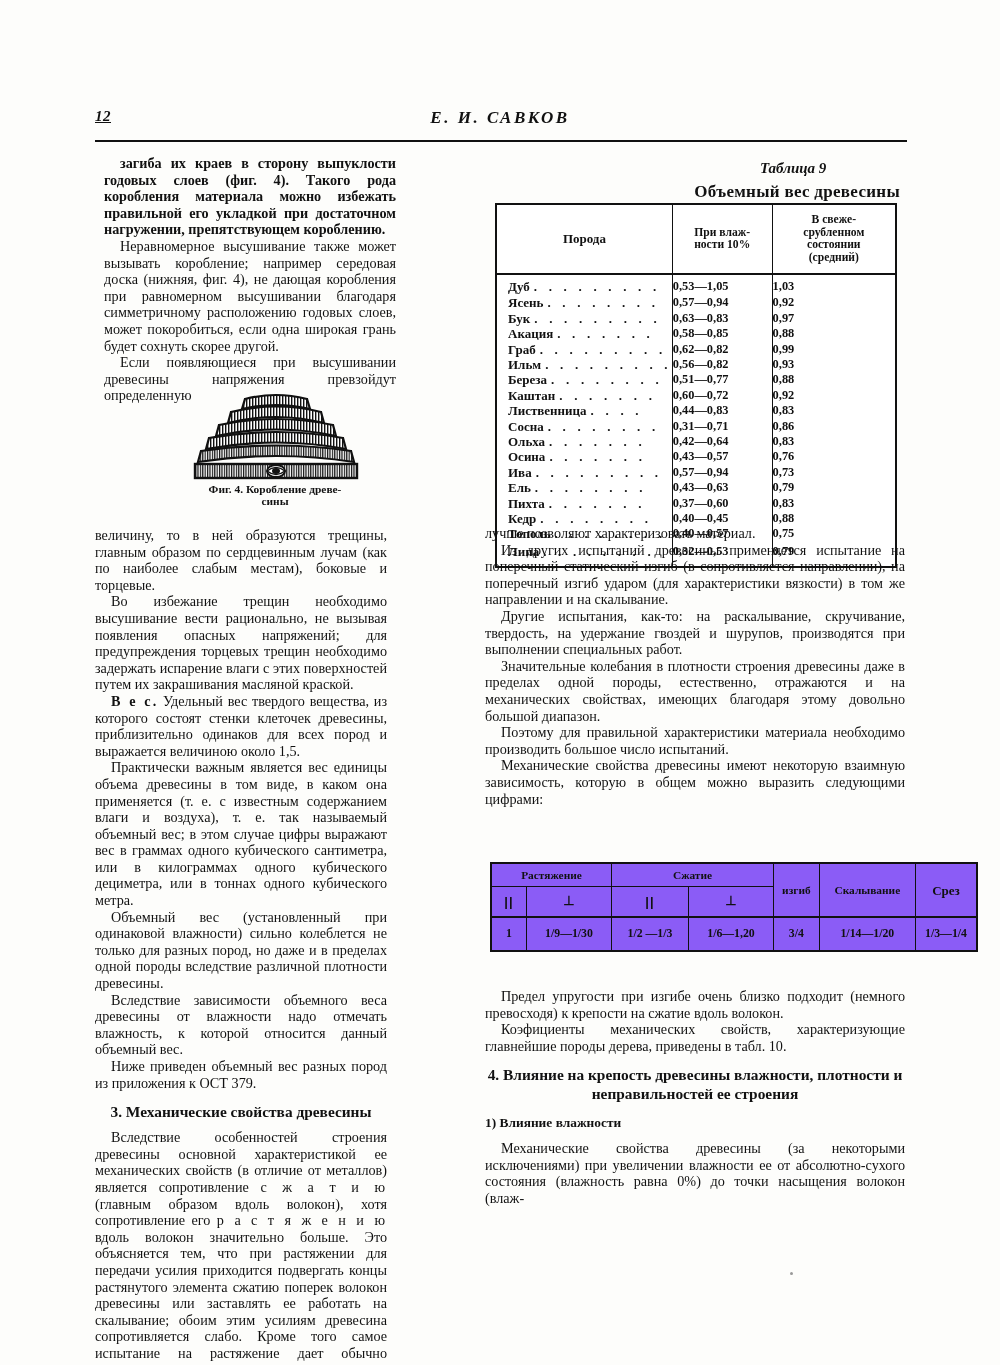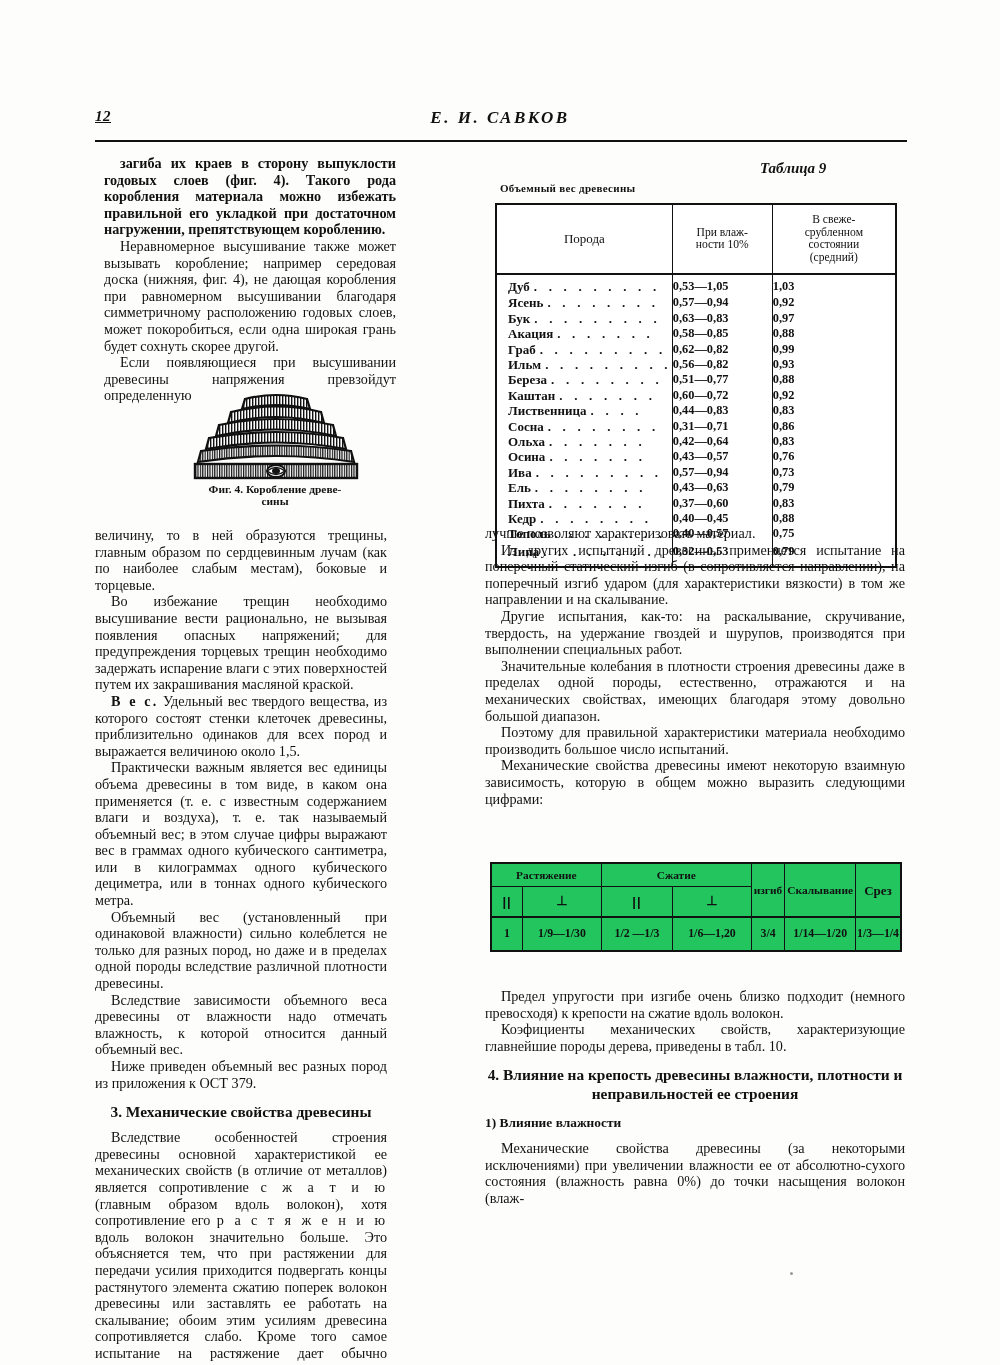--- a/index.html
+++ b/index.html
@@ -52,36 +52,36 @@
 
   .b { font-weight:bold; }
   .sp { letter-spacing:2px; }
 
   
   .tbl-caption-num {
     position:absolute; left:760px; top:160px;
     font-style:italic; font-weight:bold; font-size:15px;
   }
   .tbl-caption-title {
-    position:absolute; left:500px; top:182px; width:410px;
-    text-align:left; font-weight:bold; font-size:11px;
+    position:absolute; left:490px; top:182px; width:410px;
+    text-align:right; font-weight:bold; font-size:17px;
     letter-spacing:.3px;
   }
   .t9 {
     position:absolute; left:495px; top:203px; width:402px;
     border:2.5px solid #111;
     box-sizing:border-box;
     background:#fff;
   }
   .t9 table { border-collapse:collapse; width:100%; }
   .t9 th, .t9 td { font-size:11.6px; }
   .t9 thead th {
     border-bottom:2.5px solid #111;
     padding:9px 2px 9px 2px;
-    font-weight:normal;
+    font-weight:bold;
     line-height:12.6px;
     vertical-align:middle;
     text-align:center;
   }
   .t9 thead th.c1 { width:160px; font-size:13px; }
   .t9 thead th.c2 { width:110px; border-left:1.6px solid #111; }
   .t9 thead th.c3 { width:132px; border-left:1.6px solid #111; }
   .t9 tbody td { padding:0; height:15.4px; line-height:15.4px; }
   .t9 tbody td.n {
     font-weight:bold; font-size:13px; padding-left:11px;
@@ -95,22 +95,22 @@
   }
   .t9 tbody td.v {
     border-left:1.6px solid #111;
     font-weight:bold; font-size:12.4px;
   }
   .t9 tbody tr:first-child td { padding-top:3px; height:17px; }
   .t9 tbody tr:last-child  td { padding-bottom:5px; height:19px; }
 
   
   .t10 {
-    position:absolute; left:490px; top:862px; width:412px;
-    border:2.5px solid #111; box-sizing:border-box; background:#22c55e;
+    position:absolute; left:490px; top:862px; width:488px;
+    border:2.5px solid #111; box-sizing:border-box; background:#8b5cf6;
   }
   .t10 table { border-collapse:collapse; width:100%; }
   .t10 td, .t10 th { font-size:11.4px; text-align:center; }
   .t10 .hdr1 td {
     font-weight:bold; padding:5px 2px 4px; line-height:13px;
     vertical-align:middle;
   }
   .t10 .hdr1 td.grp { border-bottom:1.4px solid #111; }
   .t10 .hdr2 td {
     font-weight:bold; padding:6px 2px 7px; font-size:13px;

